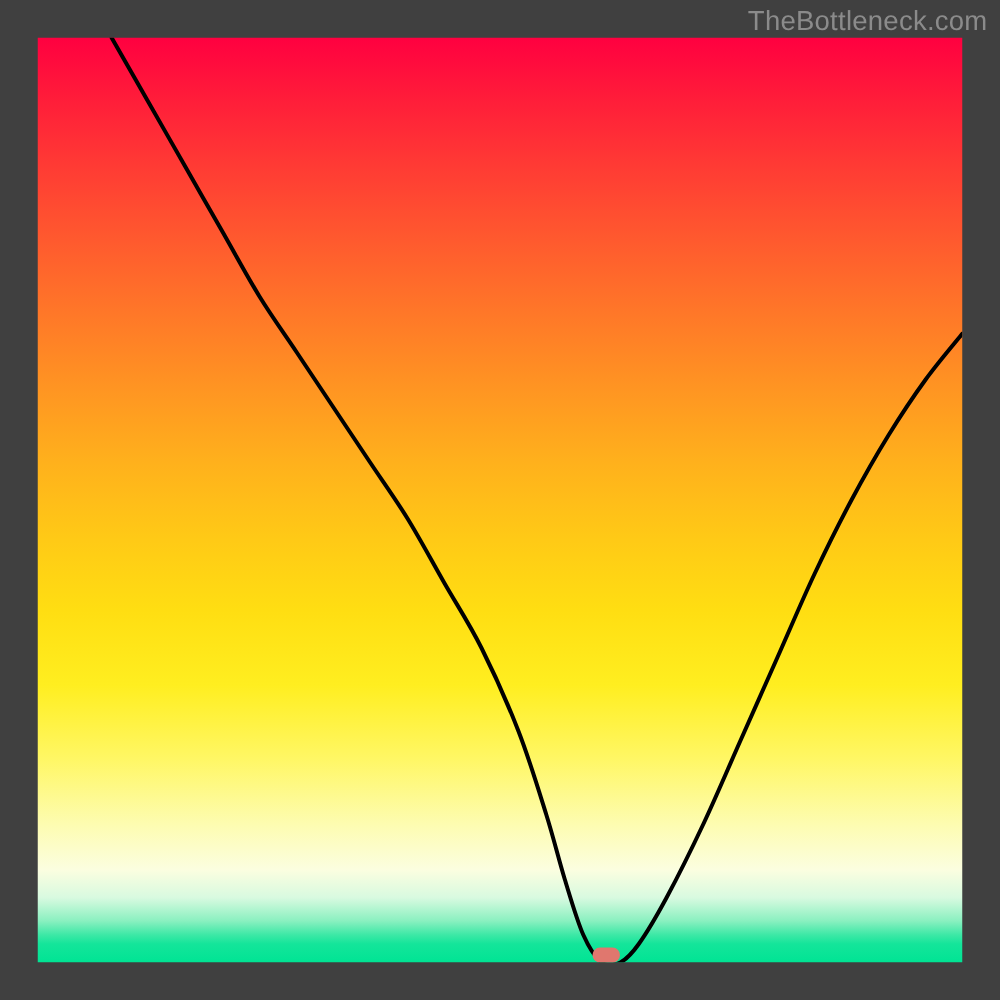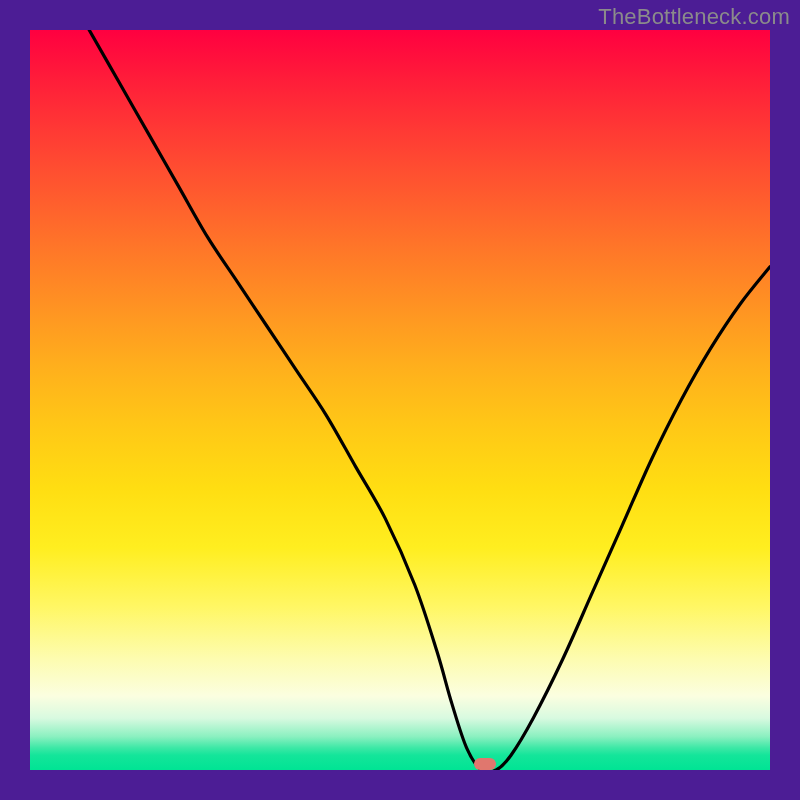--- a/index.html
+++ b/index.html
@@ -8,21 +8,21 @@
     width: 800px;
     height: 800px;
     background: #000;
     overflow: hidden;
     font-family: Arial, Helvetica, sans-serif;
   }
   .frame {
     position: relative;
     width: 800px;
     height: 800px;
-    background: #4c1d95;
+    background: #404040;
   }
   .plot-area {
     position: absolute;
     left: 30px;
     top: 30px;
     width: 740px;
     height: 740px;
     overflow: hidden;
   }
   .gradient-bg {

